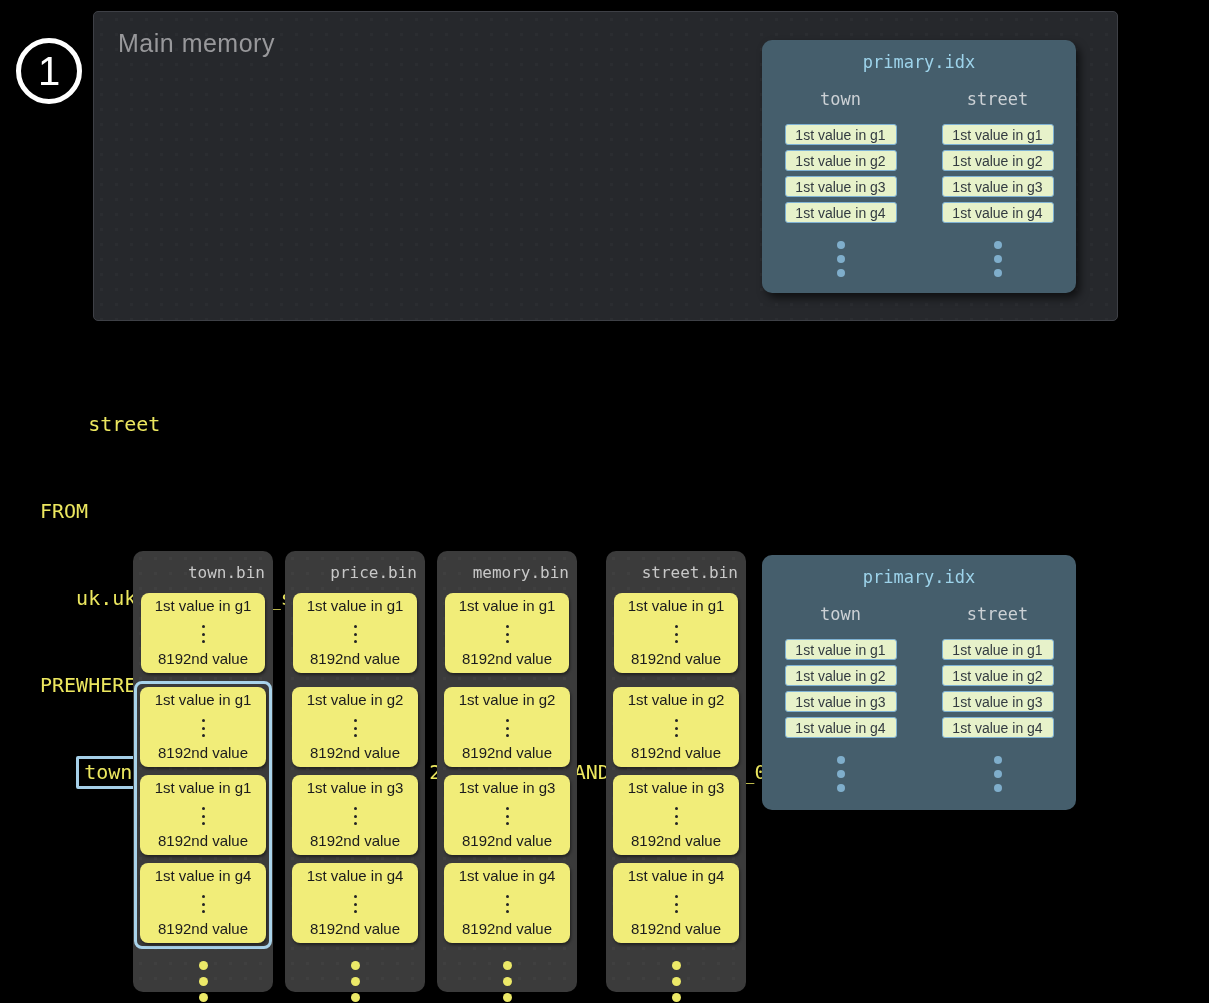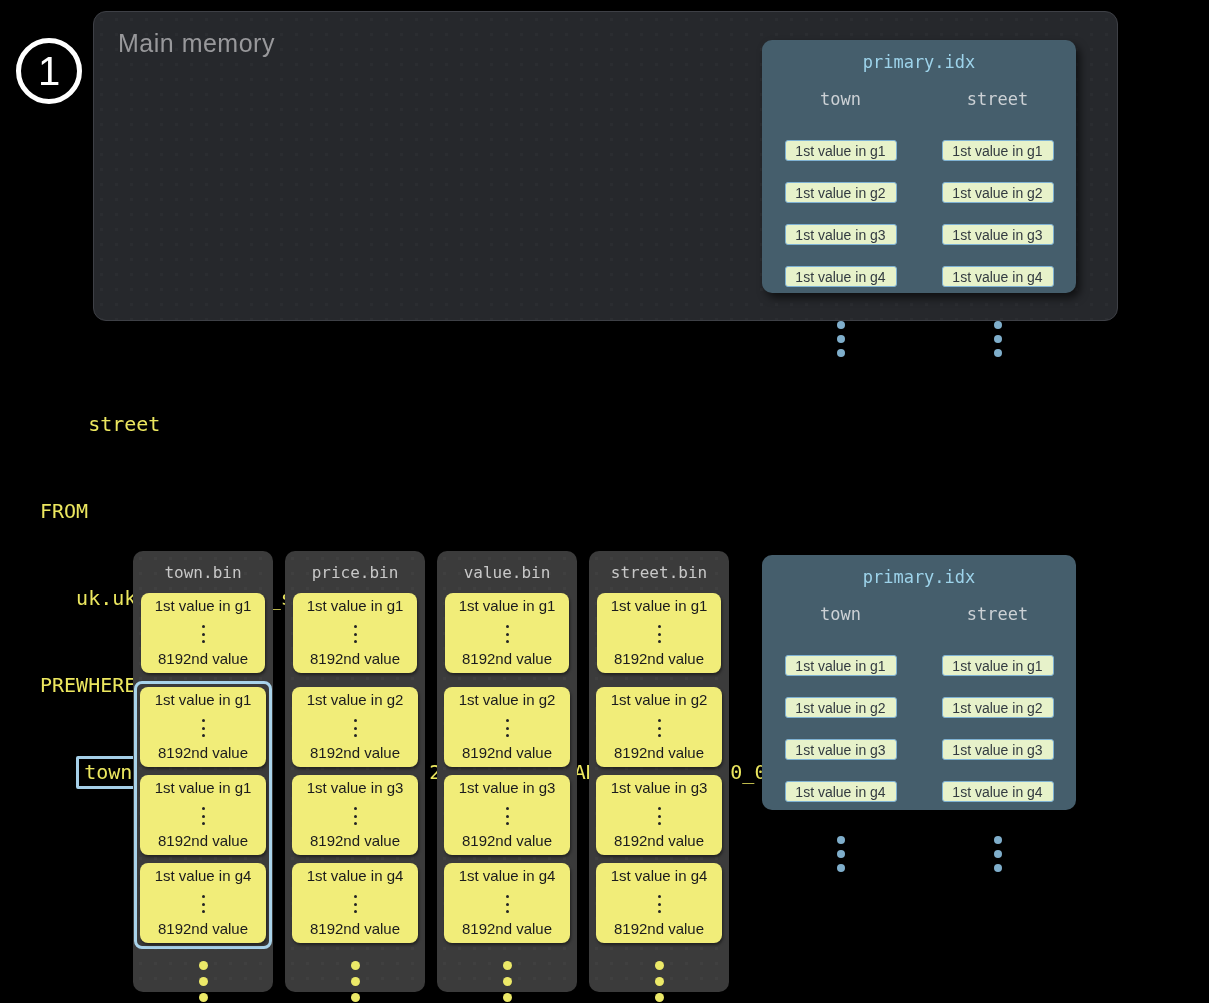--- a/index.html
+++ b/index.html
@@ -10,42 +10,42 @@
   
   .badge{
     position:absolute;left:16px;top:38px;width:66px;height:66px;
     border:5px solid #fff;border-radius:50%;box-sizing:border-box;
     display:flex;align-items:center;justify-content:center;
     color:#fff;font-size:40px;font-weight:400;
   }
   
   .main-memory{
     position:absolute;left:93px;top:11px;width:1025px;height:310px;
-    background-color:#26282c;border:1px solid #3e4046;border-radius:13px;
+    background-color:#26282c;border:1px solid #3e4046;border-radius:5px;
     box-sizing:border-box;
     background-image:radial-gradient(circle, rgba(255,255,255,0.022) 1.5px, transparent 1.6px);
     background-size:15px 15px;
   }
   .main-memory-title{
     position:absolute;left:24px;top:17px;font-size:25px;color:#98989b;letter-spacing:.5px;
   }
   
   .idx-panel{
     position:absolute;left:762px;width:314px;background:#455e6c;border-radius:10px;
     box-sizing:border-box;padding-top:12px;
     box-shadow:4px 5px 9px rgba(0,0,0,0.6);
   }
   .idx-top{top:40px;height:253px;}
   .idx-bottom{top:555px;height:255px;}
   .idx-title{
     text-align:center;font-family:"DejaVu Sans Mono",monospace;
     font-size:17px;color:#9dd3ea;
   }
   .idx-cols{display:flex;margin-top:17px;}
-  .idx-col{flex:1;display:flex;flex-direction:column;align-items:center;gap:16px;}
+  .idx-col{flex:1;display:flex;flex-direction:column;align-items:center;}
   .idx-header{
     font-family:"DejaVu Sans Mono",monospace;font-size:17px;color:#ccd1d5;margin-bottom:15px;
   }
   .chip{
     width:112px;height:21px;box-sizing:border-box;background:#e7f2ca;
     border:1.5px solid #7fb2d3;border-radius:3px;margin-bottom:5px;
     font-size:14px;color:#323a40;display:flex;align-items:center;justify-content:center;
     white-space:nowrap;
   }
   
@@ -65,23 +65,23 @@
   .hl{
     border:3px solid #a5cfe8;border-radius:2px;padding:1px 5px 2px 5px;
   }
   
   .bin{
     position:absolute;top:551px;width:140px;height:441px;background-color:#3b3b3b;
     border-radius:10px;box-sizing:border-box;padding:12px 8px 0 8px;
     background-image:radial-gradient(circle, rgba(255,255,255,0.028) 1.5px, transparent 1.6px);
     background-size:15px 15px;
   }
-  .bin0{left:133px}.bin1{left:285px}.bin2{left:437px}.bin3{left:589px}
+  .bin0{left:133px}.bin1{left:285px}.bin2{left:437px}.bin3{left:606px}
   .bin-title{
-    text-align:center;font-family:"DejaVu Sans Mono",monospace;
+    text-align:right;font-family:"DejaVu Sans Mono",monospace;
     font-size:16px;color:#c8c8c8;margin-bottom:11px;
   }
   .card{
     background:#f1ed79;border-radius:8px;height:80px;box-sizing:border-box;
     display:flex;flex-direction:column;align-items:center;justify-content:space-between;
     padding:4px 2px 6px 2px;margin-bottom:8px;
     box-shadow:1px 2px 3px rgba(0,0,0,0.45);
     font-size:15px;color:#1b1b1d;white-space:nowrap;
   }
   .group{
@@ -227,21 +227,21 @@
     </div>
   </div>
   <div class="vdots yellow">
       <i></i>
       <i></i>
       <i></i>
     </div>
 </div>
 
 <div class="bin bin2">
-  <div class="bin-title">value.bin</div>
+  <div class="bin-title">memory.bin</div>
   <div class="card">
     <div>1st value in g1</div>
     <div class="vdots card-dots">
         <i></i>
         <i></i>
         <i></i>
       </div>
     <div>8192nd value</div>
   </div>
   <div class="group">

